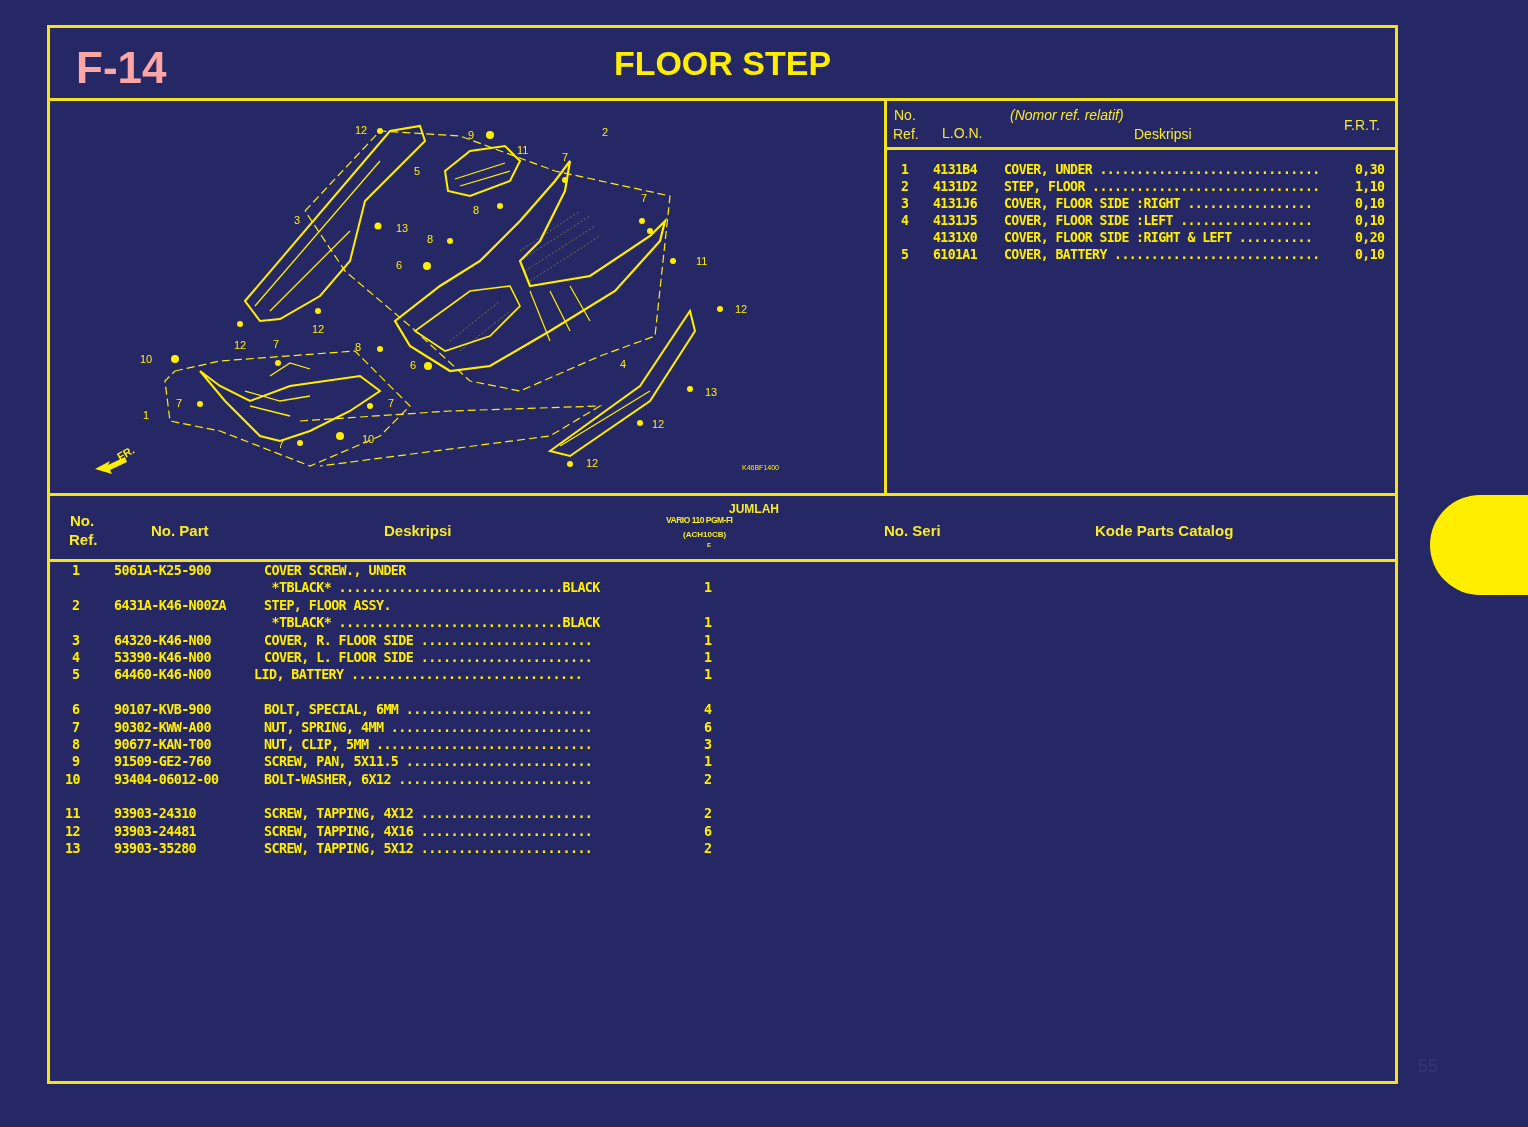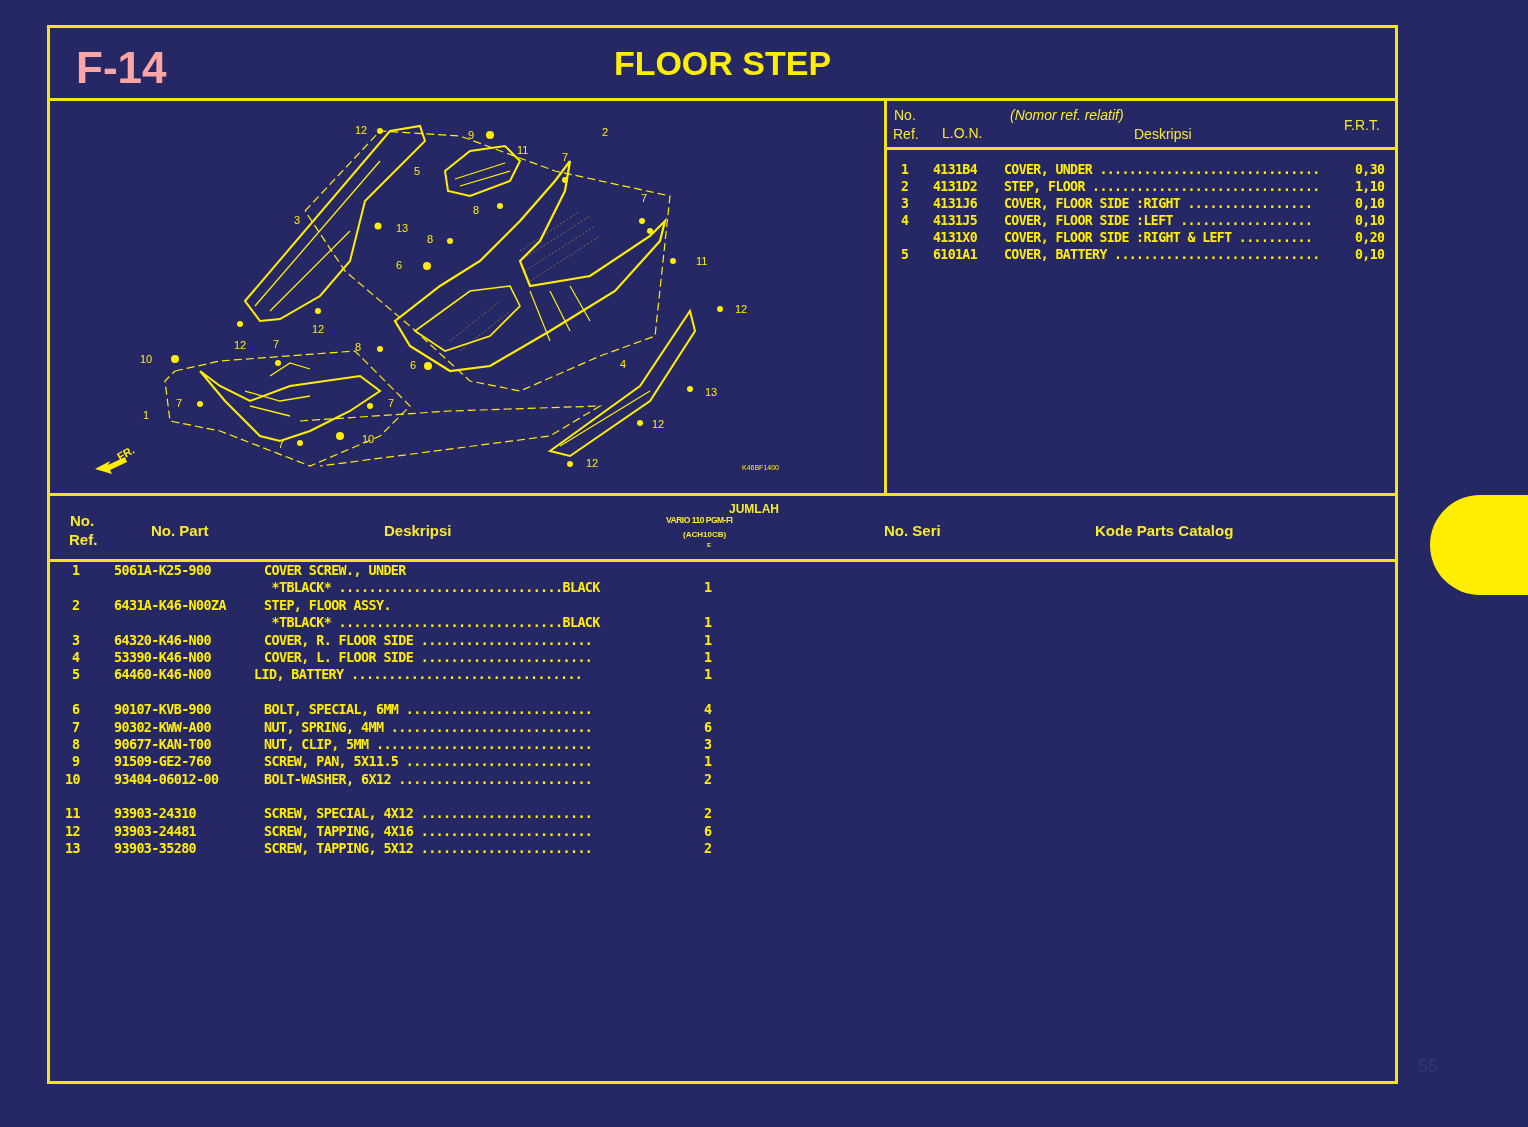--- a/index.html
+++ b/index.html
@@ -286,21 +286,21 @@
     <div class="prow">
         <span style="left:15px">10</span>
         <span style="left:64px">93404-06012-00</span>
         <span style="left:214px">BOLT-WASHER, 6X12 ..........................</span>
         <span style="left:654px">2</span>
       </div>
     <div class="gap"></div>
     <div class="prow">
         <span style="left:15px">11</span>
         <span style="left:64px">93903-24310</span>
-        <span style="left:214px">SCREW, SPECIAL, 4X12 .......................</span>
+        <span style="left:214px">SCREW, TAPPING, 4X12 .......................</span>
         <span style="left:654px">2</span>
       </div>
     <div class="prow">
         <span style="left:15px">12</span>
         <span style="left:64px">93903-24481</span>
         <span style="left:214px">SCREW, TAPPING, 4X16 .......................</span>
         <span style="left:654px">6</span>
       </div>
     <div class="prow">
         <span style="left:15px">13</span>

